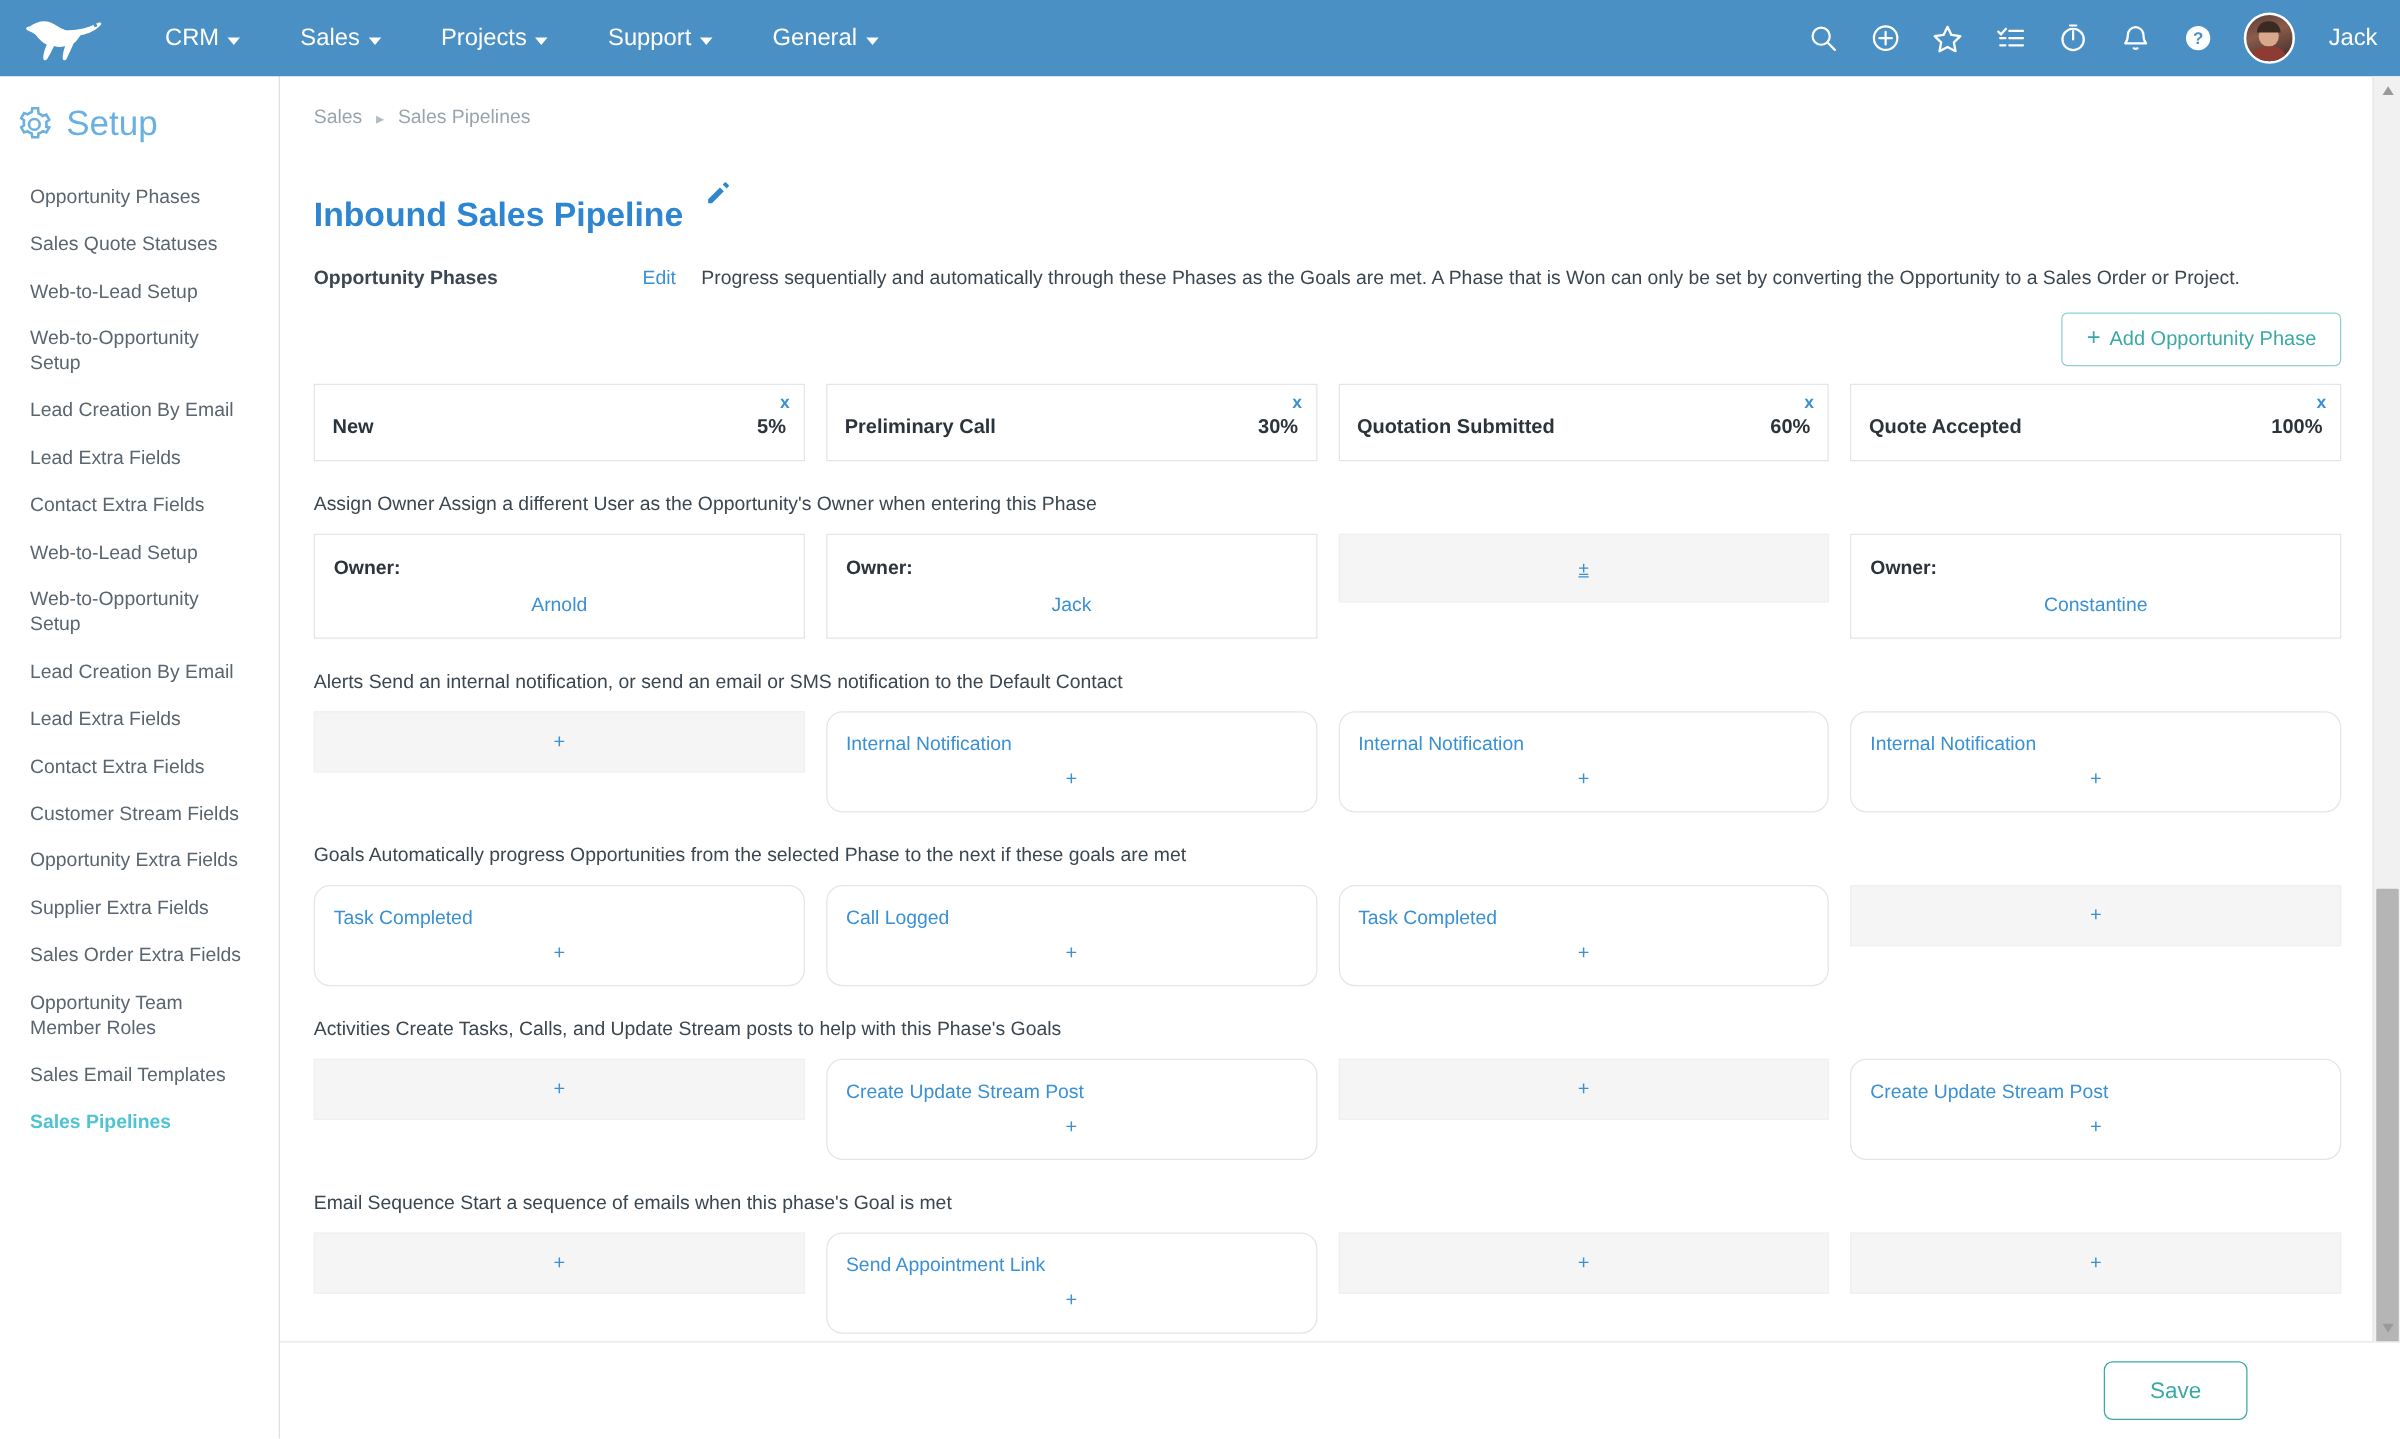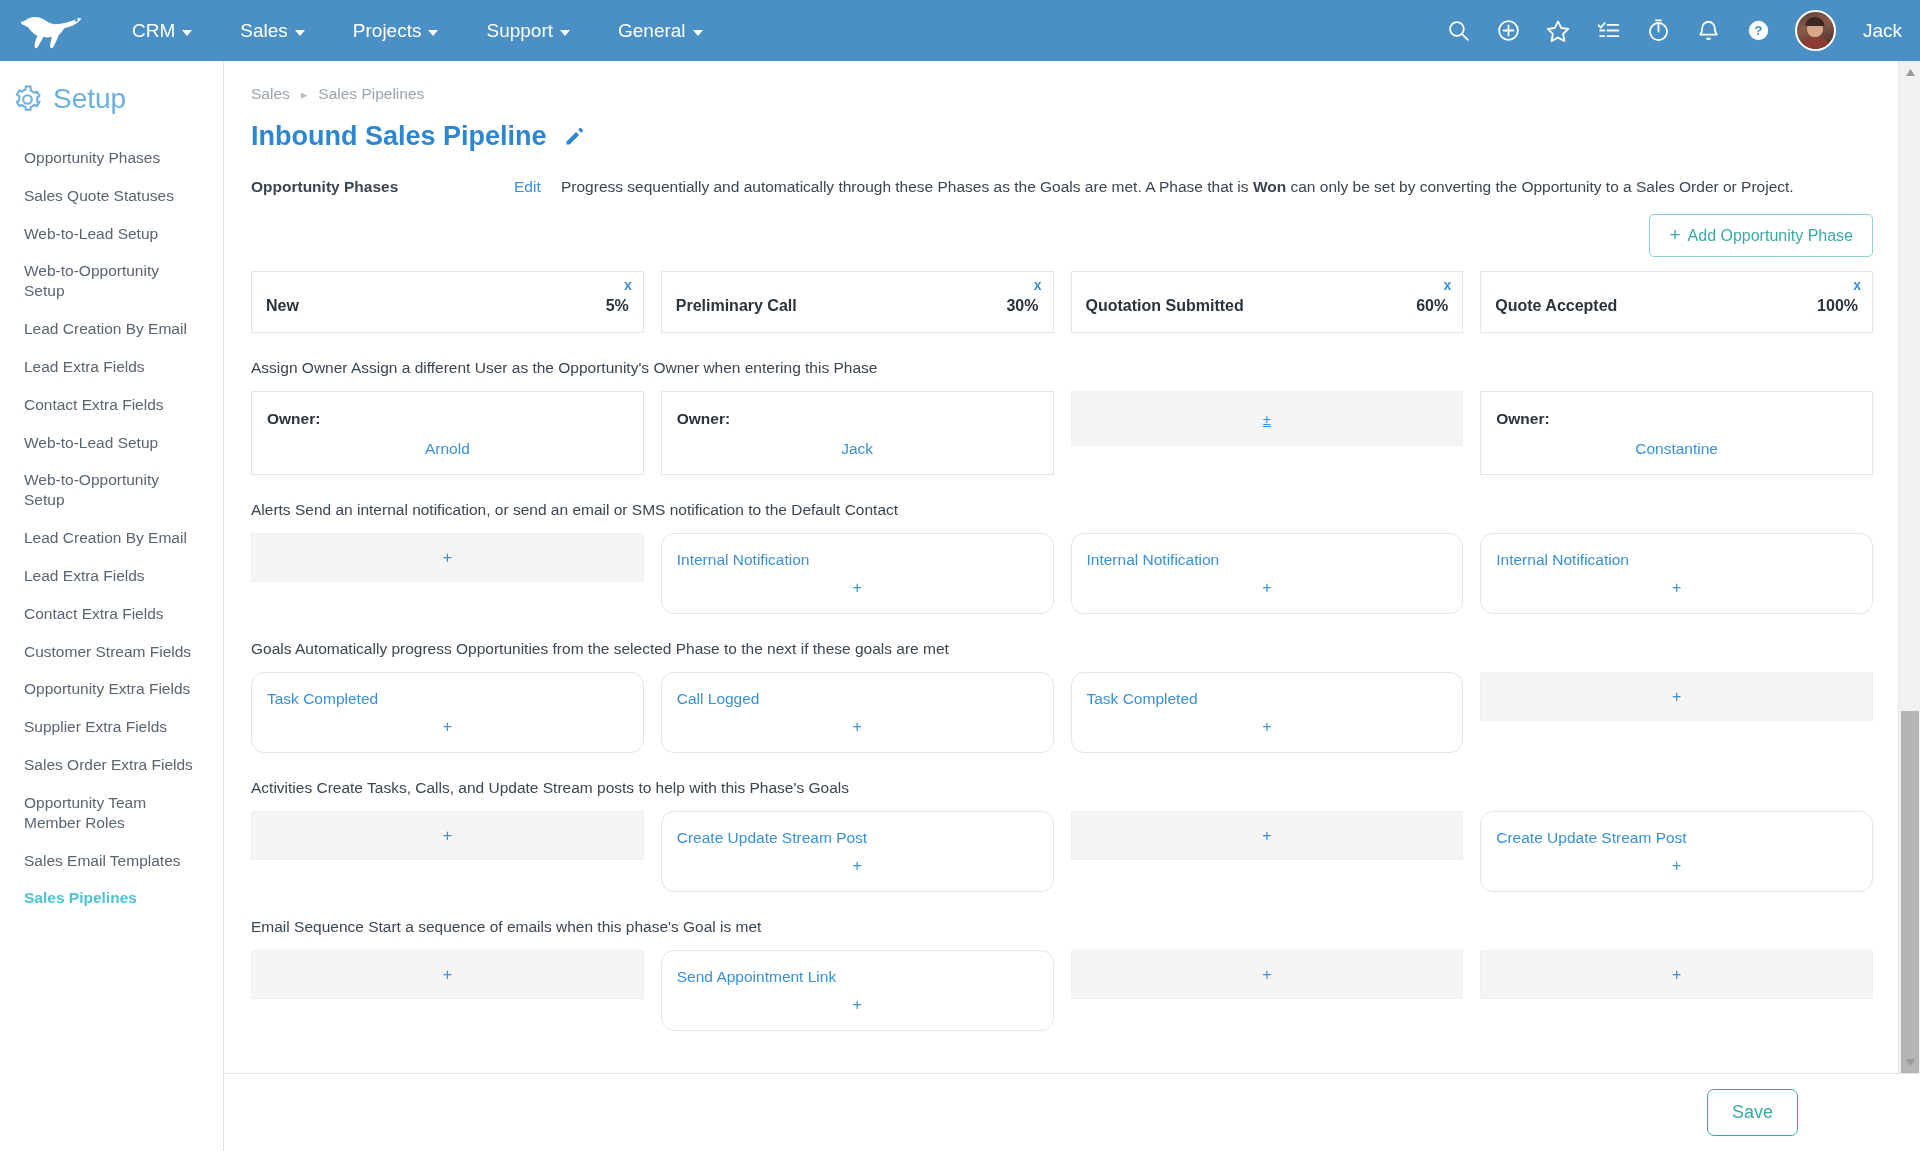--- a/index.html
+++ b/index.html
@@ -99,31 +99,31 @@
     padding: 24px 0 0 27px; font-size: 15.5px; color: #9aa4ad;
     display: flex; align-items: center; gap: 11px;
   }
   .breadcrumb a { color: #9aa4ad; text-decoration: none; cursor: pointer; }
   .bc-sep { color: #b4bcc3; font-size: 13px; }
 
   .page-title-row {
     display: flex; align-items: center; gap: 17px;
     padding: 18px 0 0 27px;
   }
-  .page-title { color: #2e86d0; font-size: 27px; font-weight: bold; }
+  .page-title { color: #2e86d0; font-size: 27px; font-weight: bold; margin-top: 36px; }
   .pencil { width: 20px; height: 20px; cursor: pointer; }
 
   .section-desc-row {
     display: flex; align-items: baseline; gap: 0;
     padding: 26px 0 0 27px; font-size: 15.5px; color: #3b4650;
   }
   .sd-label { font-weight: bold; width: 263px; }
   .sd-edit { color: #3a90d4; width: 47px; cursor: pointer; }
   .sd-text { color: #3b4650; }
-  .sd-text b { font-weight: bold; text-align: right; }
+  .sd-text b { font-weight: normal; text-align: right; }
 
   .addphase-row { display:flex; justify-content:flex-end; padding: 18px 47px 0 0; }
   .btn-outline {
     border: 1px solid #8fd0cf; background: #fff; color: #3aa9a6;
     border-radius: 5px; font-size: 16px; padding: 11px 19px;
     cursor: pointer; display:flex; align-items:center; gap:7px;
     font-family: "Liberation Sans", sans-serif;
   }
   .plus-sign { font-size: 19px; line-height: 1; position: relative; top: -1px; }
 
@@ -181,21 +181,21 @@
   }
 
   
   .footer {
     border-top: 1px solid #e3e5e7;
     height: 78px; display:flex; align-items:center; justify-content:flex-end;
     padding-right: 122px; background:#fff;
   }
   .btn-save {
     border: 1px solid #3aa9a6; color: #3aa9a6; background:#fff;
-    border-radius: 7px; font-size: 18px; padding: 12px 24px; cursor:pointer;
+    border-radius: 7px; font-size: 18px; padding: 12px 36px; cursor:pointer;
     font-family: "Liberation Sans", sans-serif;
   }
 
   
   .scrollbar {
     position: absolute; right: 0; top: 0; width: 22px; height: 100%;
     background: #f1f1f1; border-left: 1px solid #e6e6e6;
   }
   .sb-arrow {
     width: 22px; height: 22px; display:flex; align-items:center; justify-content:center;

